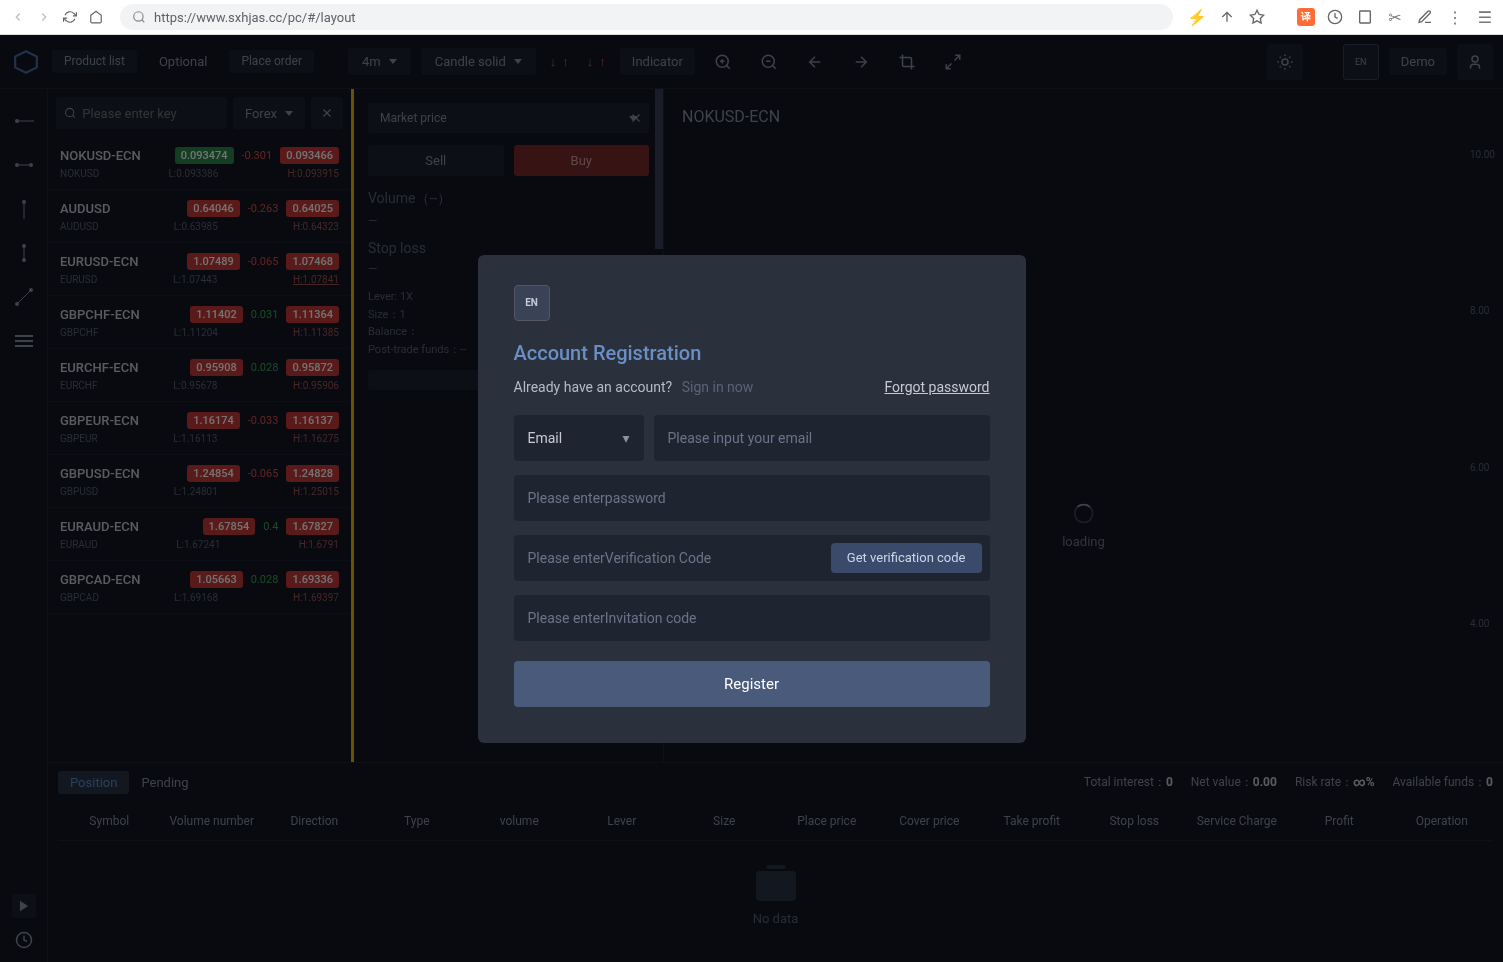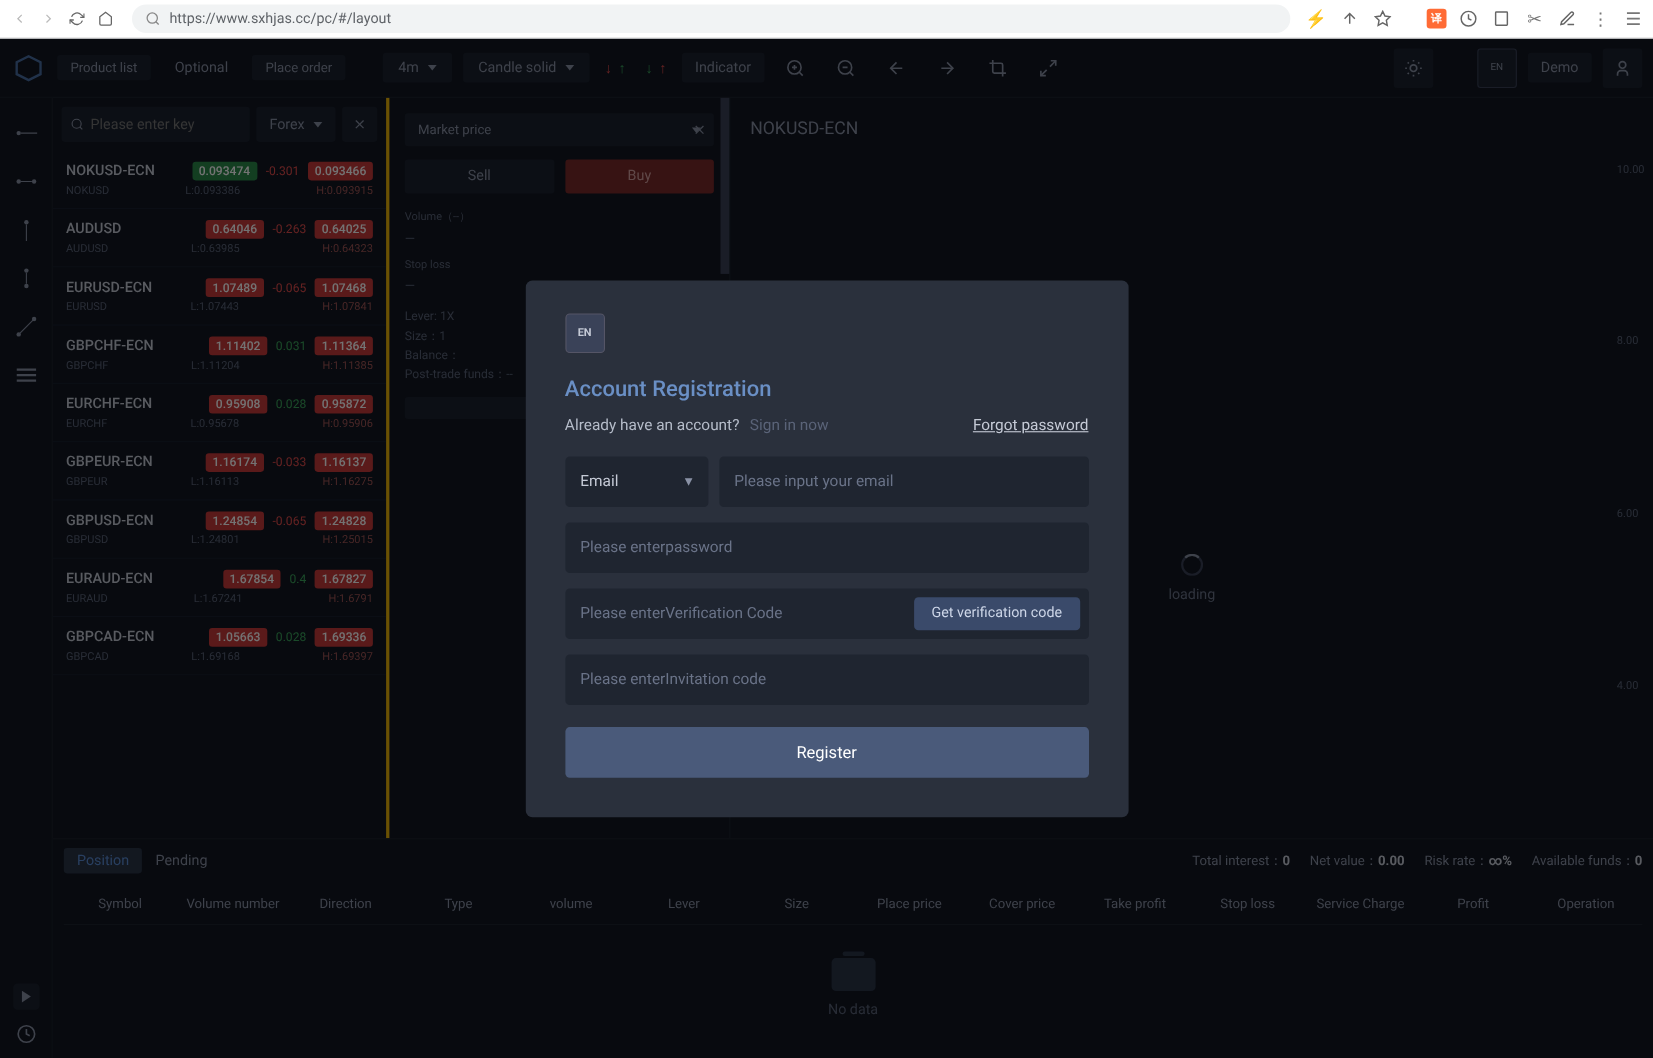--- a/index.html
+++ b/index.html
@@ -50,21 +50,21 @@
 
 
 .order-panel { width:310px; padding:14px; border-right:1px solid #1e2530; position:relative; font-size:12px; }
 .order-panel::after { content:""; position:absolute; right:0; top:0; width:8px; height:160px; background:#3a4258; }
 .op-sel { background:#1c2330; padding:8px 12px; border-radius:3px; display:flex; justify-content:space-between; align-items:center; margin-bottom:12px; }
 .op-close { position:absolute; right:20px; top:22px; cursor:pointer; }
 .op-btns { display:flex; gap:10px; margin-bottom:14px; }
 .op-btn { flex:1; padding:8px; text-align:center; border-radius:3px; cursor:pointer; font-size:13px; }
 .op-btn.sell { background:#1c2330; color:#8a92a6; }
 .op-btn.buy { background:#7a2a2a; color:#d4a0a0; }
-.op-label { font-size:10px; color:#5a6378; margin-bottom:6px; }
+.op-label { font-size:14px; color:#5a6378; margin-bottom:6px; }
 .op-dash { color:#5a6378; margin-bottom:12px; }
 .op-info { font-size:11px; color:#5a6378; line-height:1.6; margin-top:8px; }
 .confirm-btn { background:#1c2330; padding:10px; text-align:center; border-radius:3px; margin-top:12px; cursor:pointer; }
 
 
 .chart-area { flex:1; position:relative; }
 .chart-title { position:absolute; top:18px; left:18px; color:#8a92a6; font-size:16px; }
 .chart-loading { position:absolute; top:50%; left:50%; transform:translate(-50%,-50%); text-align:center; color:#6a7388; font-size:13px; }
 .chart-loading .spinner { width:20px; height:20px; margin:0 auto 10px; border:2px solid #3a4258; border-top-color:#8a92a6; border-radius:50%; animation:spin 1s linear infinite; }
 @keyframes spin { to { transform:rotate(360deg); } }
@@ -361,21 +361,21 @@
       <div class="prow-name">EURUSD-ECN</div>
       <div class="prow-prices">
         <span class="price-badge ">1.07489</span>
         <span class="change-val neg">-0.065</span>
         <span class="price-badge">1.07468</span>
       </div>
     </div>
     <div class="prow-bottom">
       <span class="prow-sub">EURUSD</span>
       <span>L:1.07443</span>
-      <span style="color:#a05555;">H:1.07841</span>
+      <span style="color:#a05555;text-decoration:underline;">H:1.07841</span>
     </div>
         </div>
         <div class="prod-row">
     <div class="prow-top">
       <div class="prow-name">GBPCHF-ECN</div>
       <div class="prow-prices">
         <span class="price-badge ">1.11402</span>
         <span class="change-val pos">0.031</span>
         <span class="price-badge">1.11364</span>
       </div>

